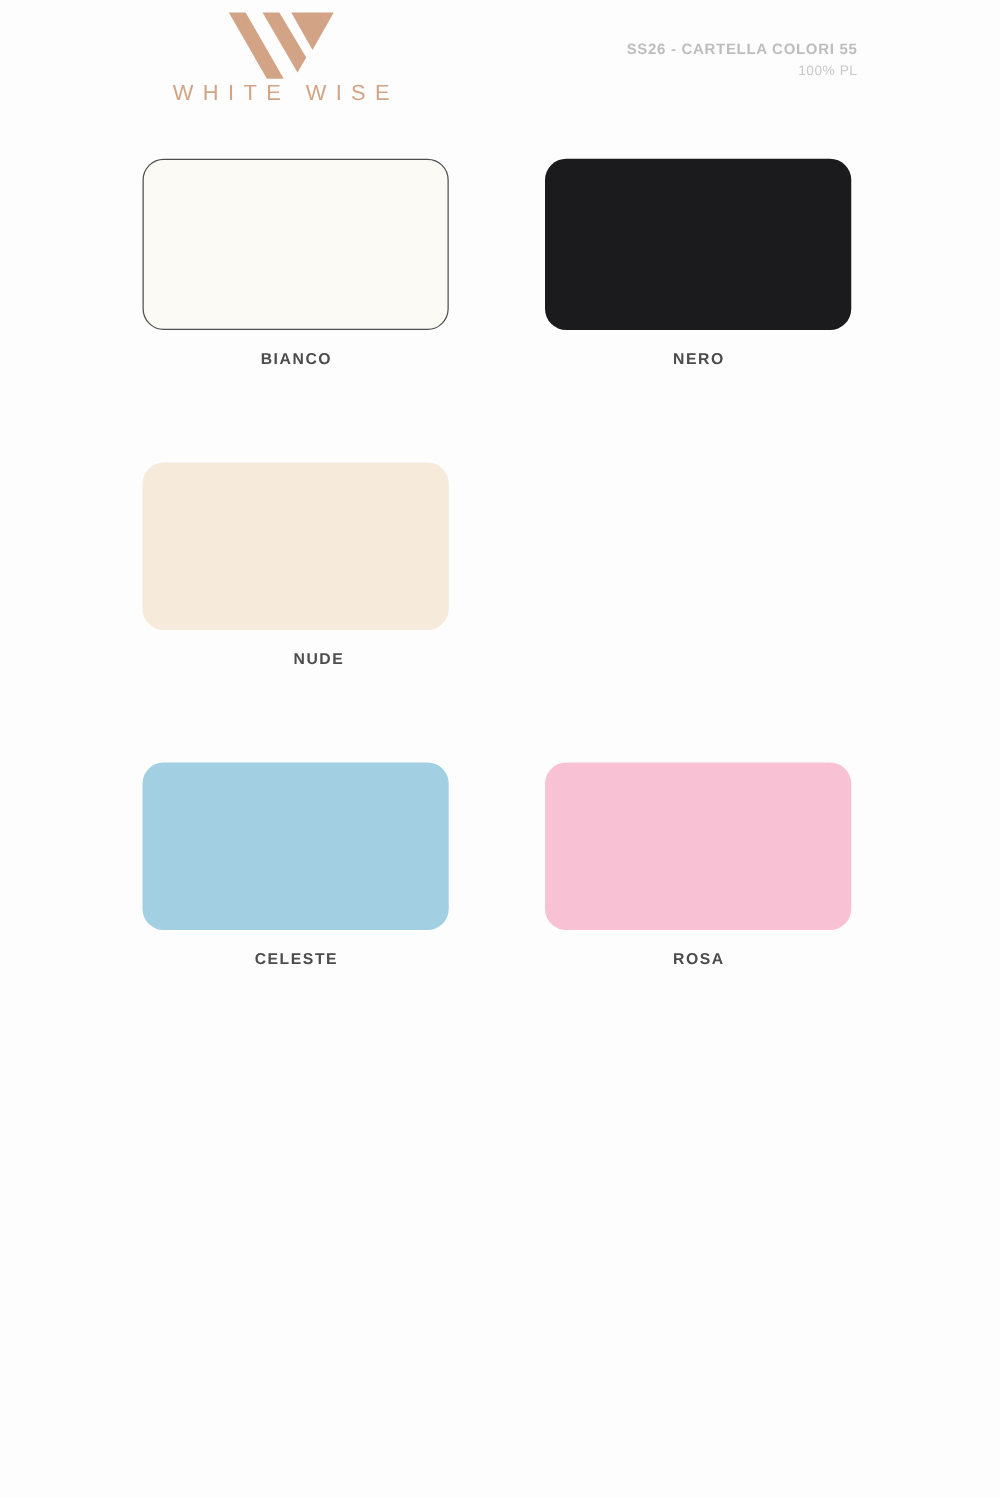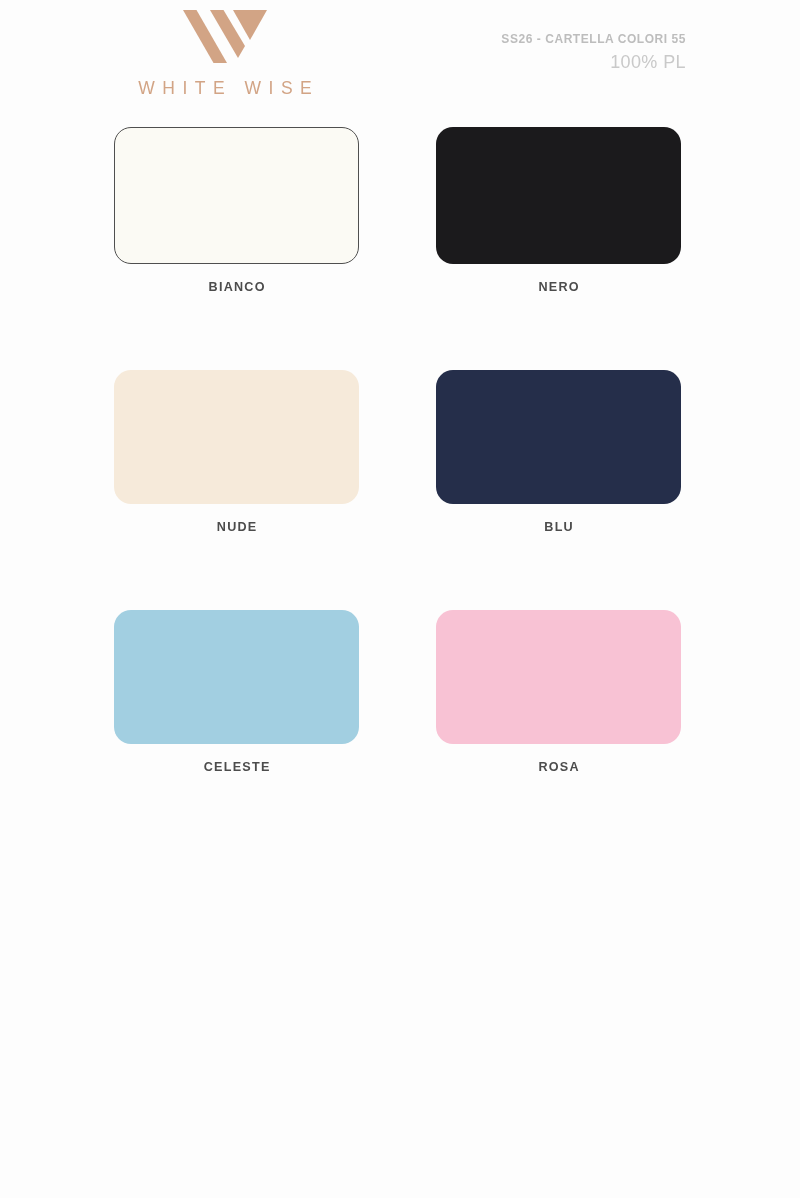--- a/index.html
+++ b/index.html
@@ -42,21 +42,20 @@
 
   .brand-mark {
     display: block;
     margin: 0 auto;
     width: 84px;
     height: 56px;
   }
 
   .brand-word {
     display: block;
-    margin-top: 14px;
     font-size: 17.5px;
     letter-spacing: 7.5px;
     color: #d2a485;
     font-weight: 400;
     text-indent: 7.5px;
     white-space: nowrap;
   }
 
   .header-meta {
     position: absolute;
@@ -70,21 +69,21 @@
     display: block;
     font-size: 12px;
     font-weight: bold;
     letter-spacing: 0.55px;
     color: #bdbdbd;
     white-space: nowrap;
   }
 
   .meta-line-2 {
     display: block;
-    font-size: 18px;
+    font-size: 11px;
     font-weight: 400;
     letter-spacing: 0.4px;
     color: #c9c9c9;
     white-space: nowrap;
   }
 
   
   .swatch-grid {
     position: absolute;
     top: 127px;
@@ -171,24 +170,20 @@
         <div class="swatch-chip" style="background-color: rgb(27, 26, 28);"></div>
         <span class="swatch-label">NERO</span>
       </div>
     </div>
 
     <div class="swatch-row row-2">
       <div class="swatch-cell">
         <div class="swatch-chip" style="background-color: rgb(246, 234, 218);"></div>
         <span class="swatch-label">NUDE</span>
       </div>
-      <div class="swatch-cell">
-        <div class="swatch-chip" style="background-color: rgb(37, 46, 74);"></div>
-        <span class="swatch-label">BLU</span>
-      </div>
     </div>
 
     <div class="swatch-row row-3">
       <div class="swatch-cell">
         <div class="swatch-chip" style="background-color: rgb(162, 207, 225);"></div>
         <span class="swatch-label">CELESTE</span>
       </div>
       <div class="swatch-cell">
         <div class="swatch-chip" style="background-color: rgb(248, 194, 212);"></div>
         <span class="swatch-label">ROSA</span>

